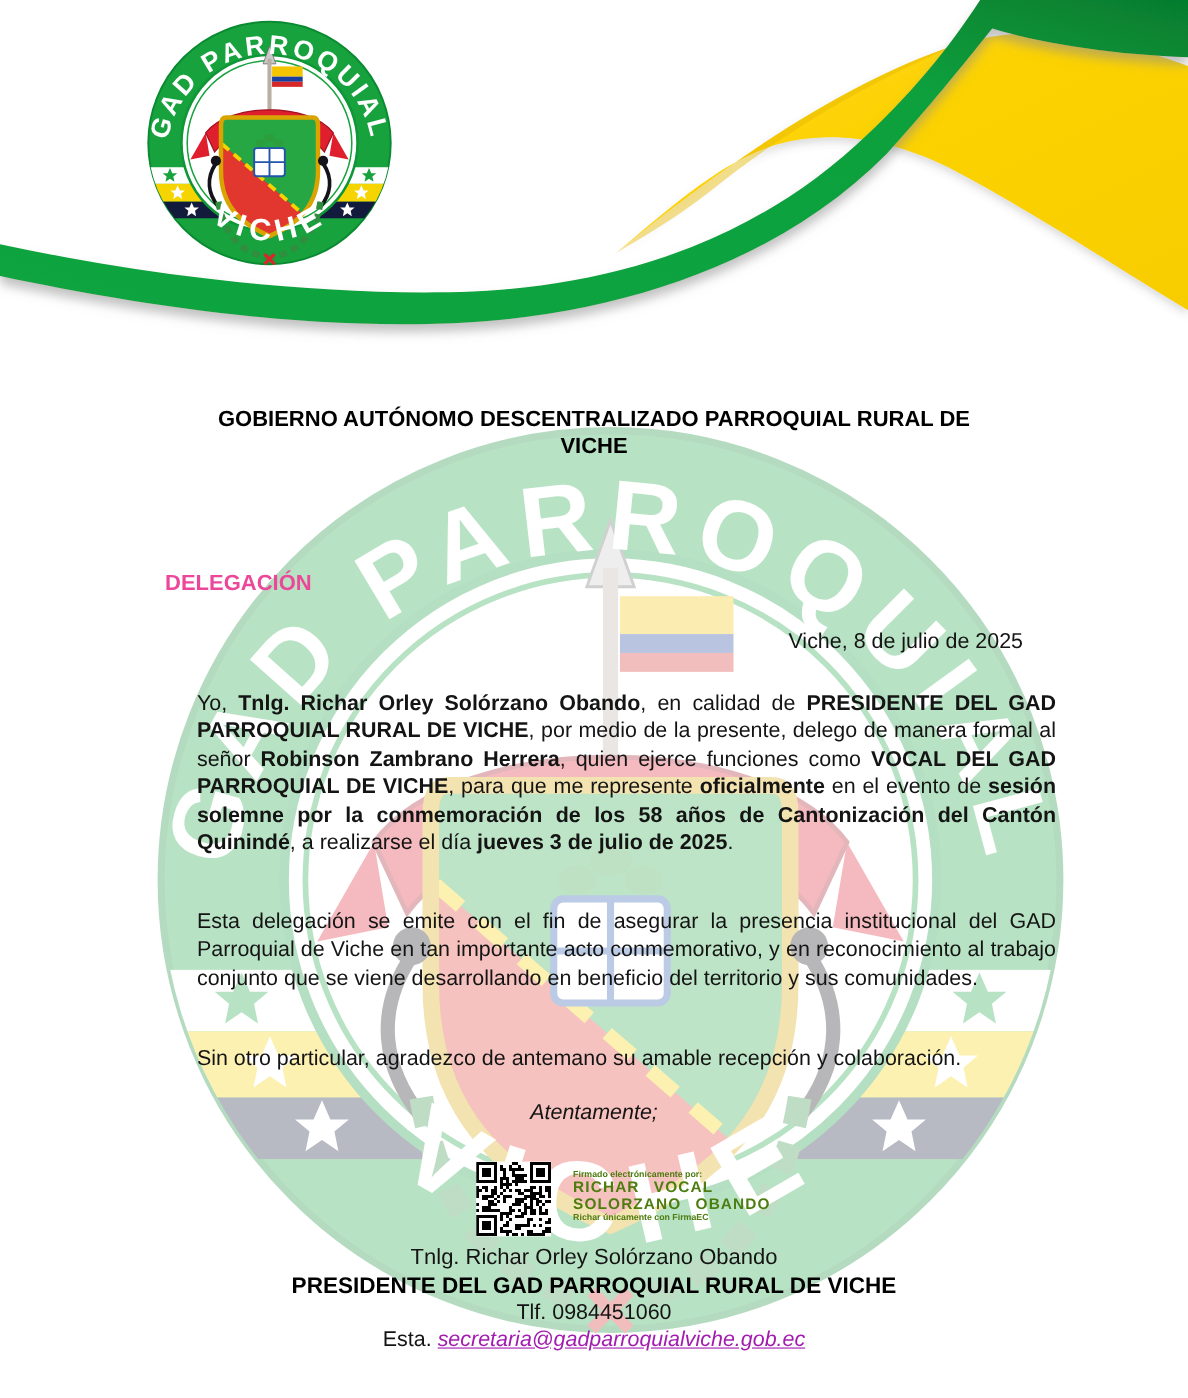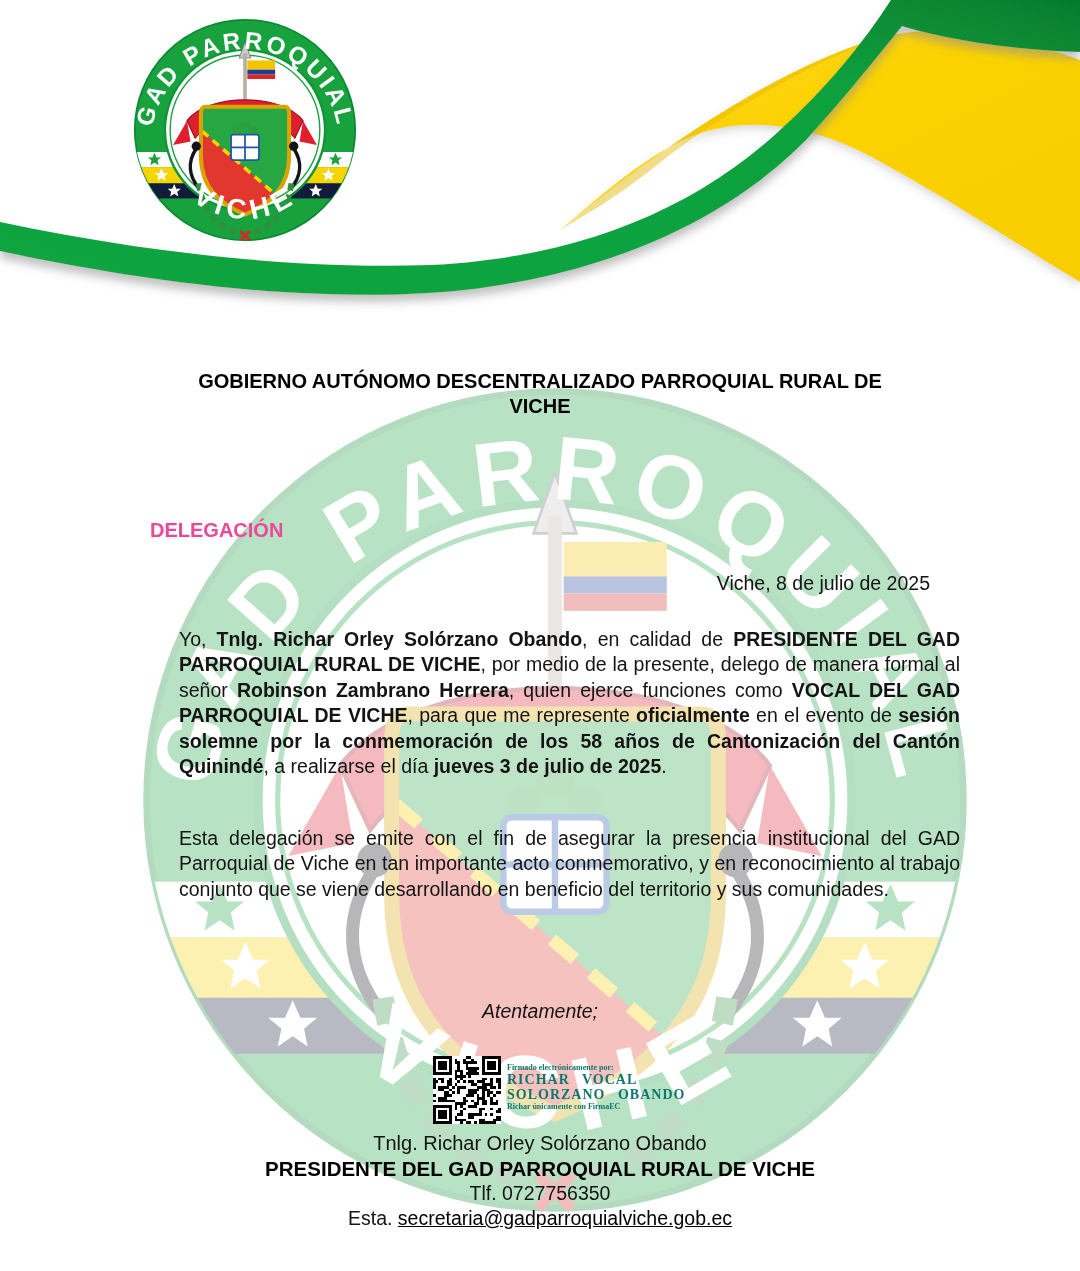--- a/index.html
+++ b/index.html
@@ -25,30 +25,30 @@
     text-align:justify;margin-left:33px; }
   .para .b { font-weight:bold; }
   .para1 { top:627px; }
   .para2 { top:826px; }
   .para3 { top:950px; text-align:left; }
 
   .closing { position:absolute; left:0; top:1000px; width:100%; text-align:center; font-size:19.5px;font-style:italic; }
 
   .sig-block { position:absolute; left:433px; top:1056px; display:flex; align-items:flex-start; }
   .qr { width:68px; height:68px; background:#fff; display:block; }
-  .stamp-text { margin-left:6px; padding-top:7px; font-family:Liberation Serif, serif; color:#0f766e; }
+  .stamp-text { margin-left:20px; padding-top:7px; font-family:Liberation Sans, sans-serif; color:#4d7c0f; }
   .stamp-small { font-size:8px; font-weight:bold; line-height:9px; white-space:nowrap; }
   .stamp-name { font-size:14px; font-weight:bold; line-height:15px; letter-spacing:1px; word-spacing:8px; white-space:nowrap; }
 
   .footer { position:absolute; left:0; top:1131px; width:100%; text-align:center; line-height:25px; }
   .footer-name { font-size:20px; }
   .footer-title { font-size:20.5px; font-weight:bold; color:#000; }
   .footer-phone { font-size:19.5px; }
   .footer-mail { font-size:19.5px; }
-  .email-link { color:#000000; text-decoration:underline; cursor:pointer; }
+  .email-link { color:#a21caf; text-decoration:underline; cursor:pointer;font-style:italic; }
 </style>
 </head>
 <body>
 
 <div class="page">
 
   <svg class="defs-svg" xmlns="http://www.w3.org/2000/svg" aria-hidden="true">
     <defs>
       <path id="star5" d="M0,-7 L2.1,-2.2 L6.7,-2.2 L3.1,0.8 L4.1,5.7 L0,2.9 L-4.1,5.7 L-3.1,0.8 L-6.7,-2.2 L-2.1,-2.2 Z"></path>
       <clipPath id="ringClip">
@@ -152,20 +152,21 @@
   <div class="org-title">
     <div>GOBIERNO AUTÓNOMO DESCENTRALIZADO PARROQUIAL RURAL DE</div>
     <div>VICHE</div>
   </div>
 
   <div class="heading">DELEGACIÓN</div>
   <div class="date-line">Viche, 8 de julio de 2025</div>
 
   <div class="para para1"><span>Yo, </span><span class="b">Tnlg. Richar Orley Solórzano Obando</span><span>, en calidad de </span><span class="b">PRESIDENTE DEL GAD PARROQUIAL RURAL DE VICHE</span><span>, por medio de la presente, delego de manera formal al señor </span><span class="b">Robinson Zambrano Herrera</span><span>, quien ejerce funciones como </span><span class="b">VOCAL DEL GAD PARROQUIAL DE VICHE</span><span>, para que me represente </span><span class="b">oficialmente</span><span> en el evento de </span><span class="b">sesión solemne por la conmemoración de los 58 años de Cantonización del Cantón Quinindé</span><span>, a realizarse el día </span><span class="b">jueves 3 de julio de 2025</span><span>.</span></div>
   <div class="para para2"><span>Esta delegación se emite con el fin de asegurar la presencia institucional del GAD Parroquial de Viche en tan importante acto conmemorativo, y en reconocimiento al trabajo conjunto que se viene desarrollando en beneficio del territorio y sus comunidades.</span></div>
+  <div class="para para3"><span>Sin otro particular, agradezco de antemano su amable recepción y colaboración.</span></div>
 
   <div class="closing">Atentamente;</div>
 
   <div class="sig-block">
     <svg id="qr" class="qr" viewBox="0 0 25 25" shape-rendering="crispEdges">
         <rect x="0" y="0" width="25" height="25" fill="#fff"></rect>
         <rect x="12" y="0" width="1" height="1" fill="#000"></rect>
         <rect x="13" y="0" width="1" height="1" fill="#000"></rect>
         <rect x="8" y="1" width="1" height="1" fill="#000"></rect>
         <rect x="11" y="1" width="1" height="1" fill="#000"></rect>
@@ -395,17 +396,17 @@
       <div class="stamp-small">Firmado electrónicamente por:</div>
       <div class="stamp-name">RICHAR VOCAL</div>
       <div class="stamp-name">SOLORZANO OBANDO</div>
       <div class="stamp-small">Richar únicamente con FirmaEC</div>
     </div>
   </div>
 
   <div class="footer">
     <div class="footer-name">Tnlg. Richar Orley Solórzano Obando</div>
     <div class="footer-title">PRESIDENTE DEL GAD PARROQUIAL RURAL DE VICHE</div>
-    <div class="footer-phone">Tlf. 0727756350</div>
+    <div class="footer-phone">Tlf. 0984451060</div>
     <div class="footer-mail"><span>Esta. </span><a class="email-link">secretaria@gadparroquialviche.gob.ec</a></div>
   </div>
 
 </div>
 
 </body></html>

